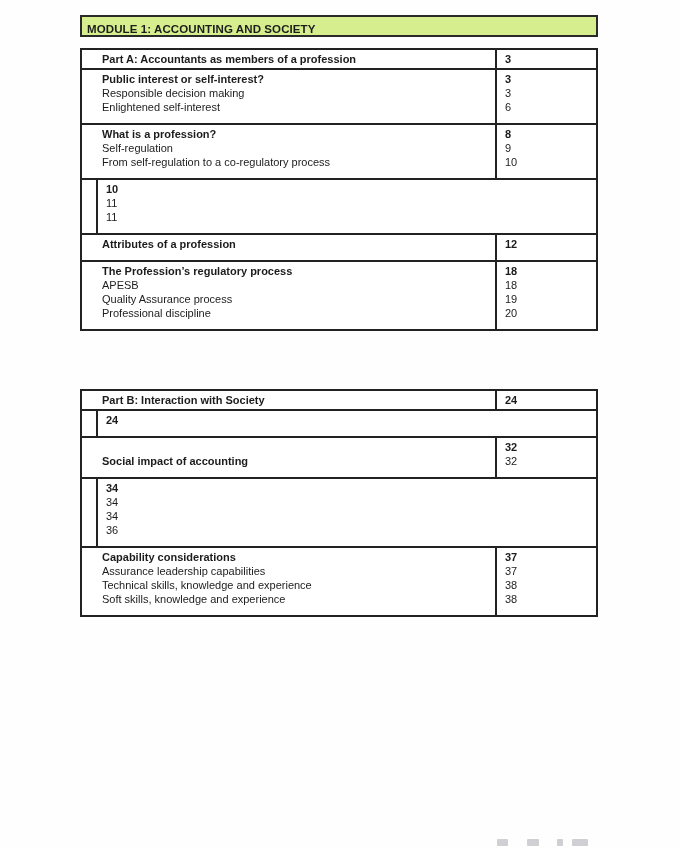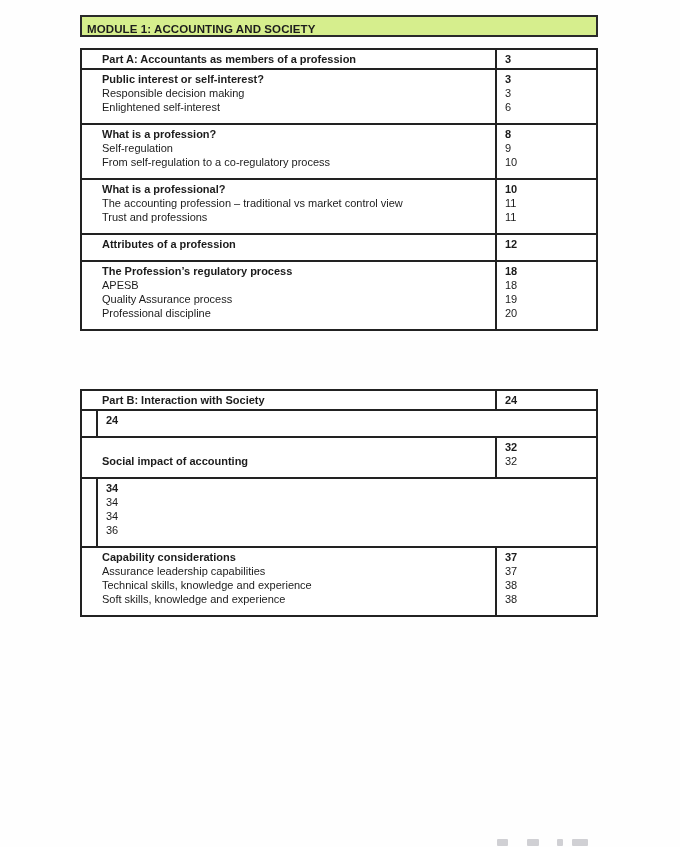--- a/index.html
+++ b/index.html
@@ -135,25 +135,20 @@
           <div class="entry-line">Self-regulation</div>
           <div class="entry-line">From self-regulation to a co-regulatory process</div>
         </div>
         <div class="col-page">
           <div class="entry-line bold">8</div>
           <div class="entry-line">9</div>
           <div class="entry-line">10</div>
         </div>
       </div>
       <div class="group">
-        <div class="col-label">
-          <div class="entry-line bold">What is a professional?</div>
-          <div class="entry-line">The accounting profession – traditional vs market control view</div>
-          <div class="entry-line">Trust and professions</div>
-        </div>
         <div class="col-page">
           <div class="entry-line bold">10</div>
           <div class="entry-line">11</div>
           <div class="entry-line">11</div>
         </div>
       </div>
       <div class="group">
         <div class="col-label">
           <div class="entry-line bold">Attributes of a profession</div>
         </div>

